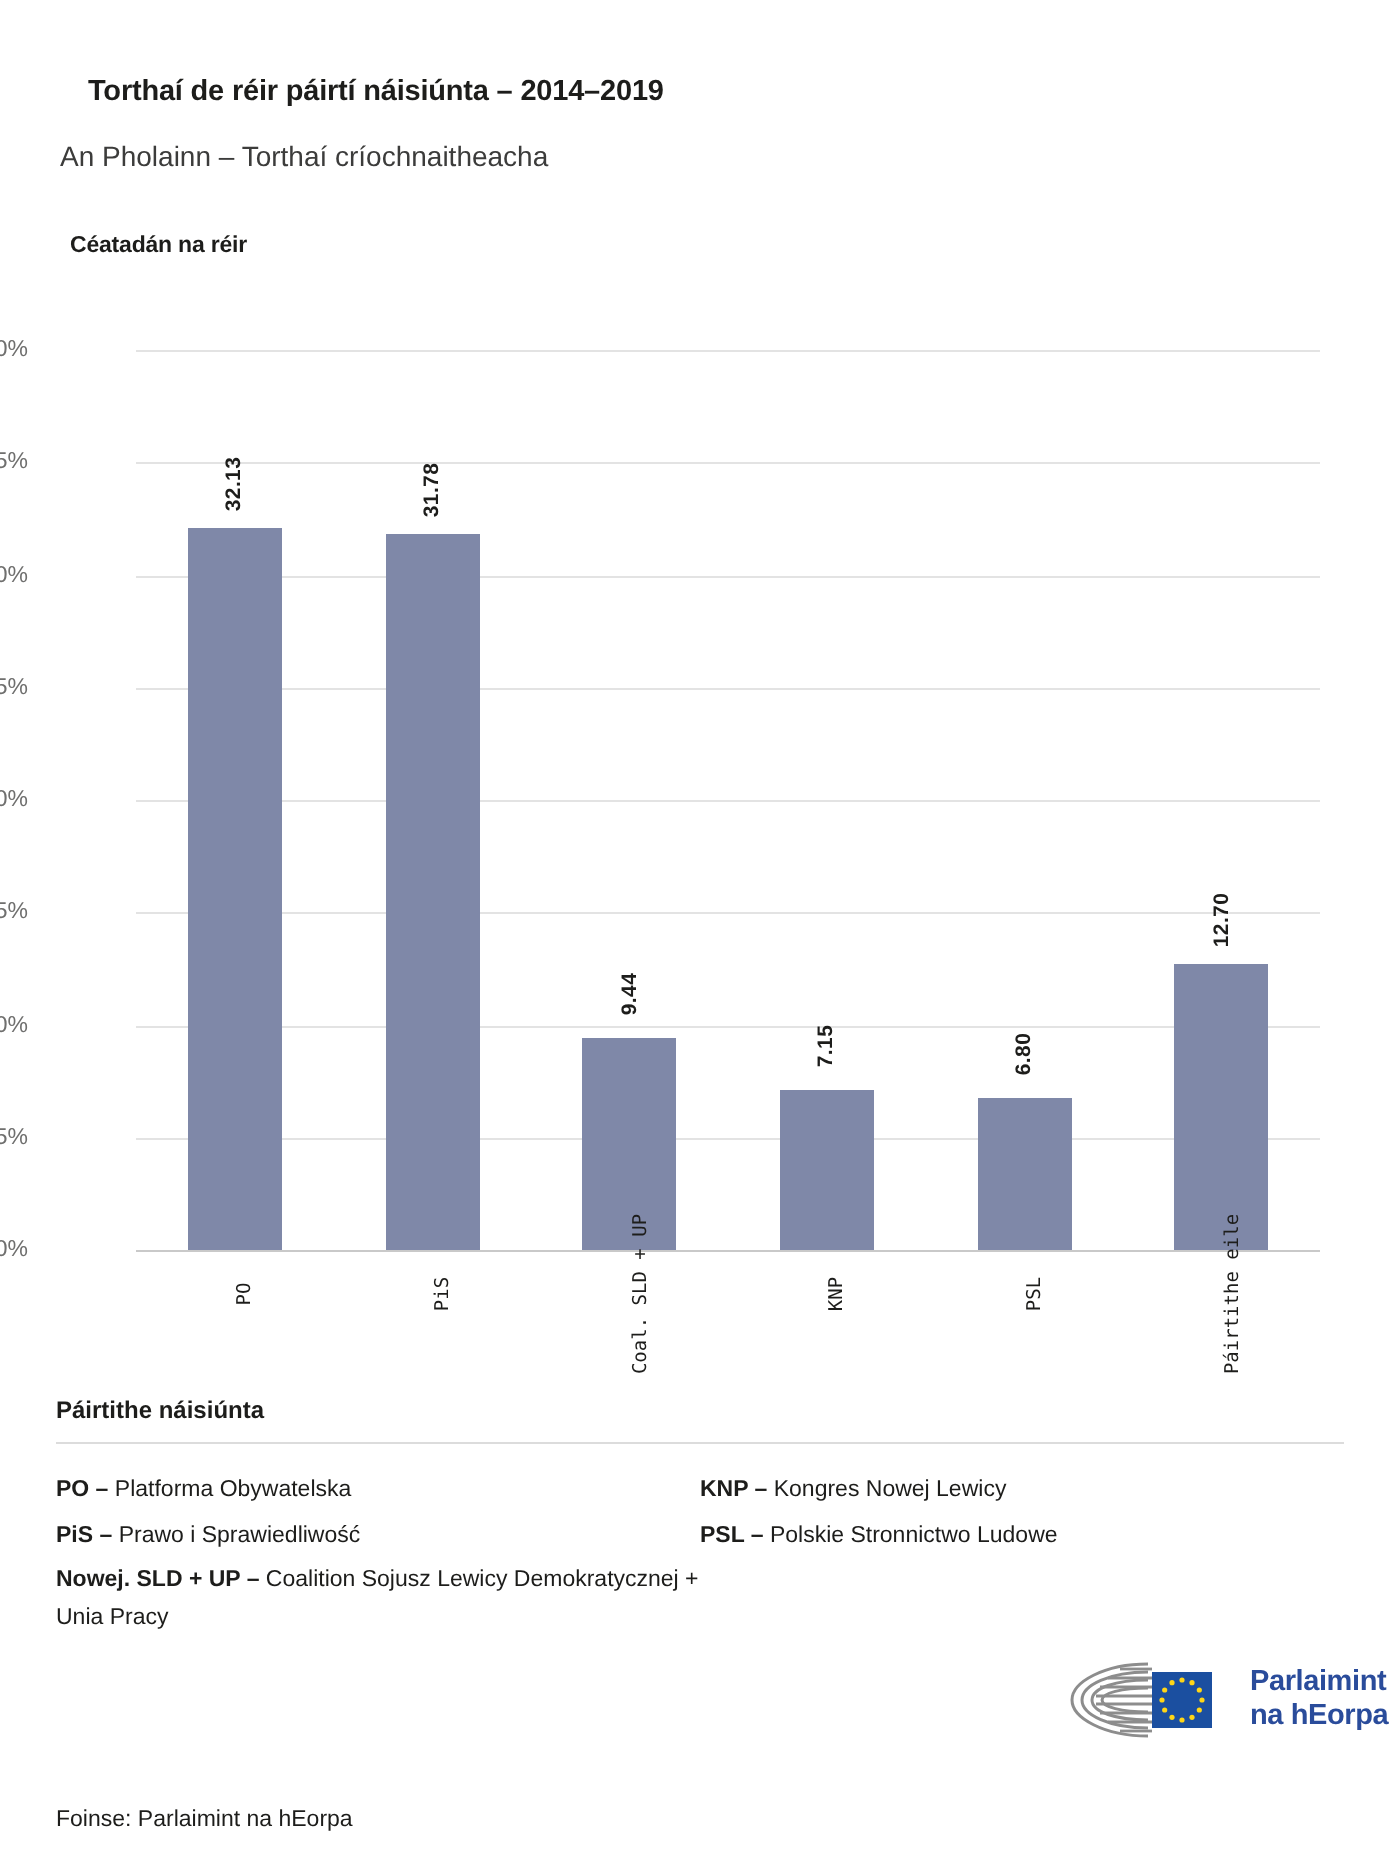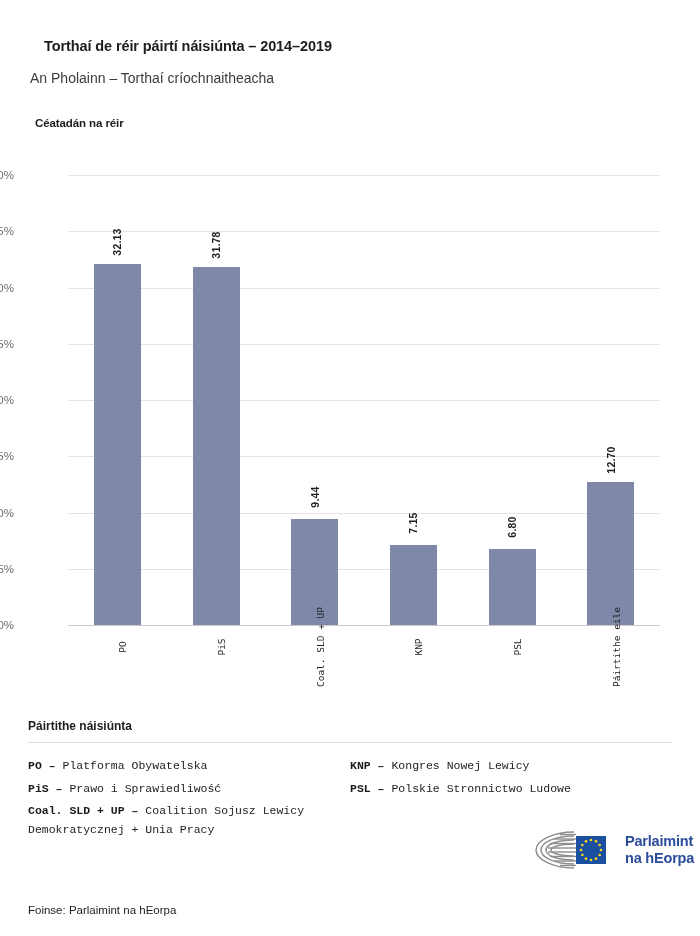--- a/index.html
+++ b/index.html
@@ -126,36 +126,36 @@
     font-size: 9.5px;
     font-family: "DejaVu Sans Mono", monospace;
     color: #1d1d1b;
     white-space: nowrap;
   }
 
   
   .legend {
     position: absolute;
     left: 28px;
-    top: 719px;
+    top: 698px;
     width: 644px;
   }
   .legend-title {
     font-size: 12px;
     font-weight: bold;
     color: #1d1d1b;
     margin: 0 0 9px 0;
   }
   .legend-rule {
     height: 1px;
     background: #dcdcdc;
     width: 644px;
     margin-bottom: 14px;
   }
-  .legend-cols { display: flex; font-family: Liberation Mono, monospace; }
+  .legend-cols { display: flex; }
   .legend-col { width: 322px; }
   .legend-item {
     font-size: 11.5px;
     color: #1d1d1b;
     line-height: 1.62;
     margin-bottom: 4px;
   }
   .legend-item .abbr { font-weight: bold; }
 
   
@@ -264,21 +264,21 @@
     </div>
 </div>
 
 <div class="legend">
   <div class="legend-title">Páirtithe náisiúnta</div>
   <div class="legend-rule"></div>
   <div class="legend-cols">
     <div class="legend-col" id="legend-left">
         <div class="legend-item"><span class="abbr">PO – </span><span>Platforma Obywatelska</span></div>
         <div class="legend-item"><span class="abbr">PiS – </span><span>Prawo i Sprawiedliwość</span></div>
-        <div class="legend-item"><span class="abbr">Coal. SLD + UP – </span><span>Coalition Sojusz Lewicy Demokratycznej + Unia Pracy</span></div>
+        <div class="legend-item"><span class="abbr">Nowej. SLD + UP – </span><span>Coalition Sojusz Lewicy Demokratycznej + Unia Pracy</span></div>
       </div>
     <div class="legend-col" id="legend-right">
         <div class="legend-item"><span class="abbr">KNP – </span><span>Kongres Nowej Lewicy</span></div>
         <div class="legend-item"><span class="abbr">PSL – </span><span>Polskie Stronnictwo Ludowe</span></div>
       </div>
   </div>
 </div>
 
 <div class="footer-source">
   <span class="lbl">Foinse:</span>

